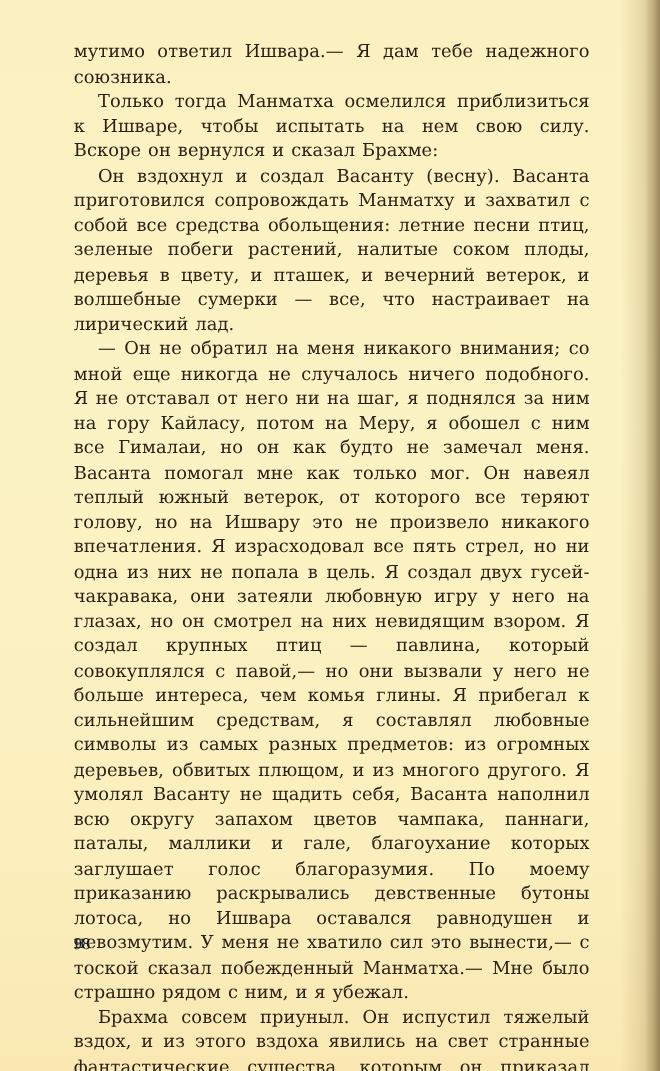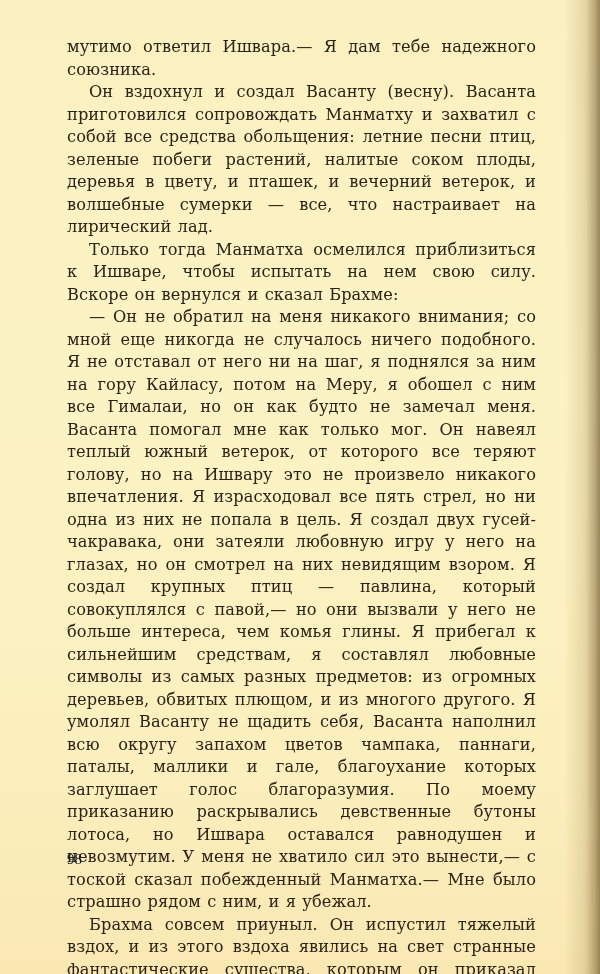--- a/index.html
+++ b/index.html
@@ -53,22 +53,22 @@
       height: 974px;
       background: linear-gradient(90deg, rgba(120,95,45,0) 0%, rgba(120,95,45,0.25) 60%, rgba(90,70,30,0.45) 100%);
     }
   </style>
 </head>
 <body>
 
 <div class="page">
   <div class="text-block">
     <p>мутимо ответил Ишвара.— Я дам тебе надежного союзника.</p>
+    <p class="indent">Только тогда Манматха осмелился приблизиться к Ишваре, чтобы испытать на нем свою силу. Вскоре он вернулся и сказал Брахме:</p>
     <p class="indent">Он вздохнул и создал Васанту (весну). Васанта приготовился сопровождать Манматху и захватил с собой все средства обольщения: летние песни птиц, зеленые побеги растений, налитые соком плоды, деревья в цвету, и пташек, и вечерний ветерок, и волшебные сумерки — все, что настраивает на лирический лад.</p>
-    <p class="indent">Только тогда Манматха осмелился приблизиться к Ишваре, чтобы испытать на нем свою силу. Вскоре он вернулся и сказал Брахме:</p>
     <p class="indent">— Он не обратил на меня никакого внимания; со мной еще никогда не случалось ничего подобного. Я не отставал от него ни на шаг, я поднялся за ним на гору Кайласу, потом на Меру, я обошел с ним все Гималаи, но он как будто не замечал меня. Васанта помогал мне как только мог. Он навеял теплый южный ветерок, от которого все теряют голову, но на Ишвару это не произвело никакого впечатления. Я израсходовал все пять стрел, но ни одна из них не попала в цель. Я создал двух гусей-чакравака, они затеяли любовную игру у него на глазах, но он смотрел на них невидящим взором. Я создал крупных птиц — павлина, который совокуплялся с павой,— но они вызвали у него не больше интереса, чем комья глины. Я прибегал к сильнейшим средствам, я составлял любовные символы из самых разных предметов: из огромных деревьев, обвитых плющом, и из многого другого. Я умолял Васанту не щадить себя, Васанта наполнил всю округу запахом цветов чампака, паннаги, паталы, маллики и гале, благоухание которых заглушает голос благоразумия. По моему приказанию раскрывались девственные бутоны лотоса, но Ишвара оставался равнодушен и невозмутим. У меня не хватило сил это вынести,— с тоской сказал побежденный Манматха.— Мне было страшно рядом с ним, и я убежал.</p>
     <p class="indent">Брахма совсем приуныл. Он испустил тяжелый вздох, и из этого вздоха явились на свет странные фантастические существа, которым он приказал приблизиться к Ишваре и смутить его покой танцами и соблазнительными телодвижениями, а Манматхе</p>
   </div>
 </div>
 
 <div class="page-number">98</div>
 
 <div class="spine-shadow"></div>
 
 </body></html>

